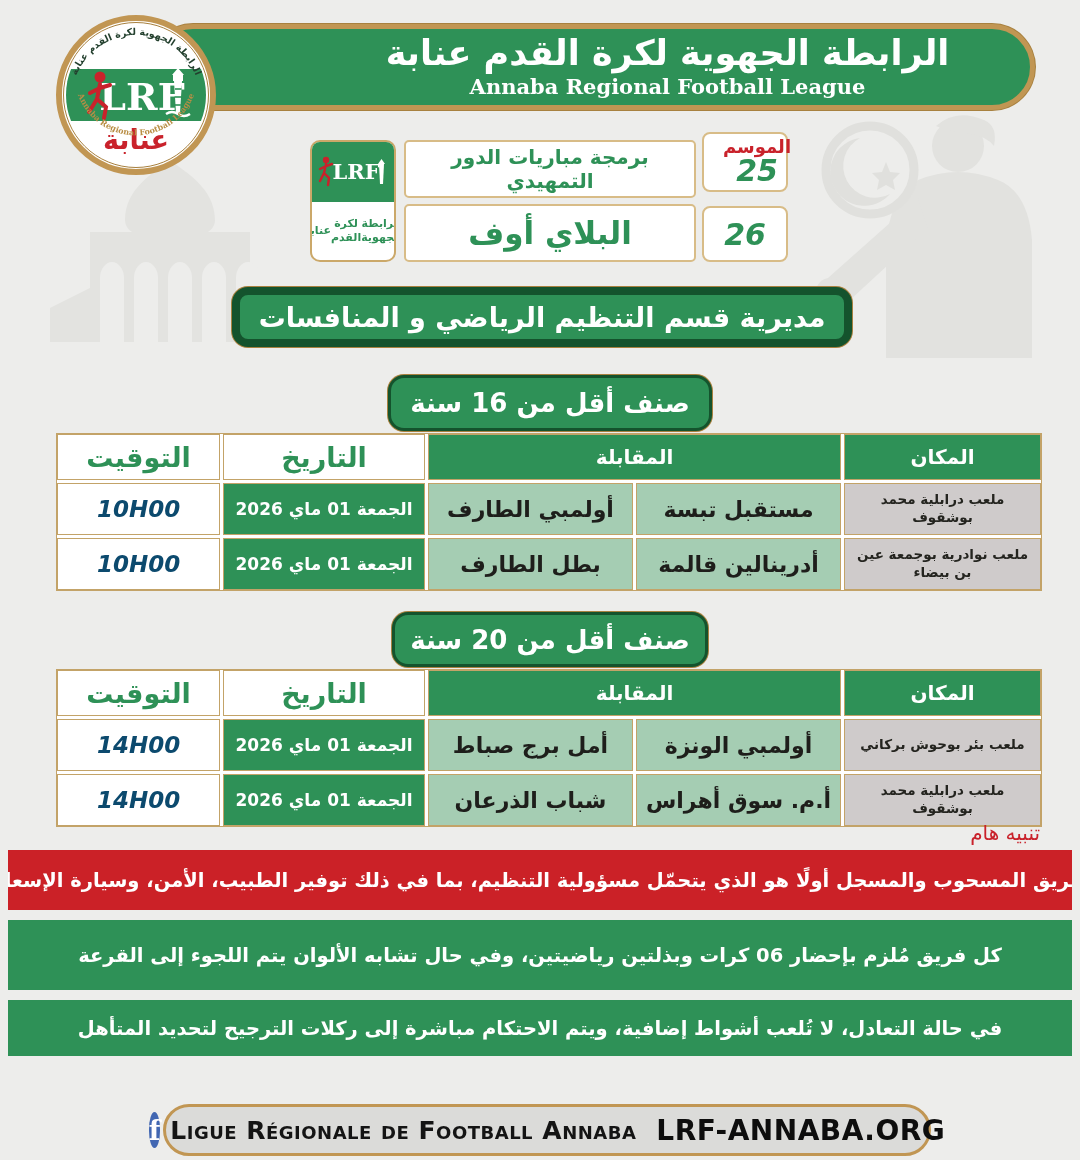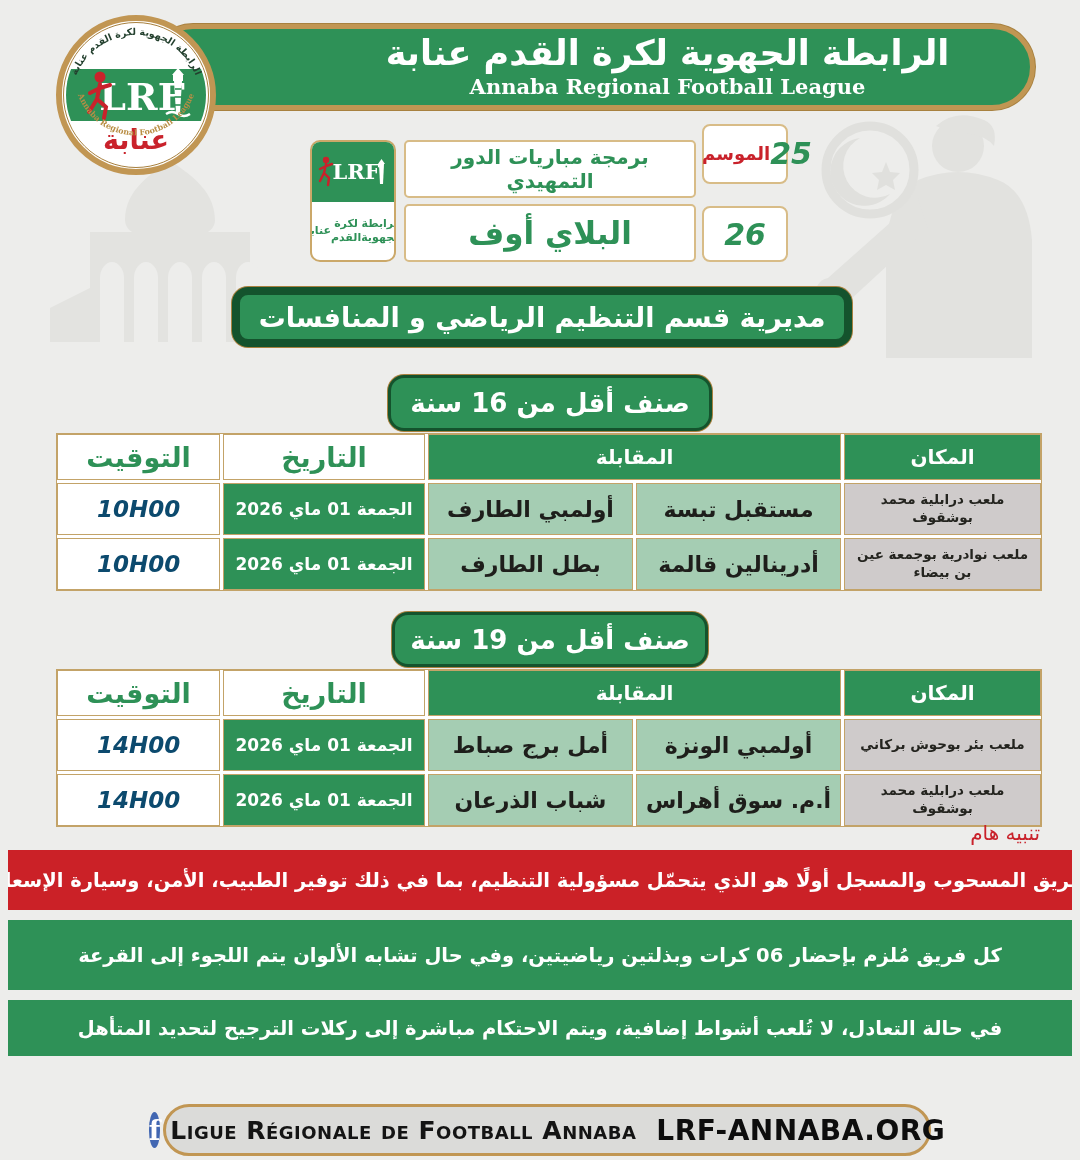--- a/index.html
+++ b/index.html
@@ -30,21 +30,21 @@
   }
   .badge-top{height:60px;background:#2E9157;display:flex;align-items:center;justify-content:center;}
   .badge-lines{flex:1;display:flex;flex-direction:row;align-items:center;justify-content:center;
     color:#2E9157;font-weight:bold;font-size:11px;line-height:1.25;direction:rtl;text-align:center;}
   .gold-box{
     position:absolute;background:#fff;border:2px solid #D8BC87;border-radius:5px;
     box-sizing:border-box;display:flex;align-items:center;justify-content:center;text-align:center;
   }
   .program-1{left:404px;top:140px;width:292px;height:58px;color:#2E9157;font-weight:bold;font-size:20px;direction:rtl;}
   .program-2{left:404px;top:204px;width:292px;height:58px;color:#2E9157;font-weight:bold;font-size:31px;direction:rtl;}
-  .season-1{left:702px;top:124px;width:86px;height:60px;border-radius:8px;flex-direction:row;line-height:1;padding-left:24px;}
+  .season-1{left:702px;top:132px;width:86px;height:60px;border-radius:8px;flex-direction:column;line-height:1;padding-left:24px;}
   .season-2{left:702px;top:206px;width:86px;height:56px;border-radius:8px;}
   .season-label{color:#C9222B;font-weight:bold;font-size:18px;direction:rtl;}
   .season-year{color:#2E9157;font-weight:bold;font-style:italic;font-size:30px;}
   
   .green-pill{
     position:absolute;background:#2E9157;border:8px solid #14532d;border-radius:16px;
     box-shadow:0 0 0 1px #A8813F;box-sizing:border-box;
     display:flex;align-items:center;justify-content:center;
     color:#fff;font-weight:bold;direction:rtl;text-align:center;white-space:nowrap;
   }
@@ -230,21 +230,21 @@
   <div class="cell-date">الجمعة 01 ماي 2026</div>
   <div class="cell-time">10H00</div>
 
   <div class="cell-place">ملعب نوادرية بوجمعة عين بن بيضاء</div>
   <div class="cell-team">أدرينالين قالمة</div>
   <div class="cell-team">بطل الطارف</div>
   <div class="cell-date">الجمعة 01 ماي 2026</div>
   <div class="cell-time">10H00</div>
 </div>
 
-<div class="green-pill cat-pill-2">صنف أقل من 19 سنة</div>
+<div class="green-pill cat-pill-2">صنف أقل من 20 سنة</div>
 
 <div class="match-table t2">
   <div class="th-green">المكان</div>
   <div class="th-green span2">المقابلة</div>
   <div class="th-white">التاريخ</div>
   <div class="th-white">التوقيت</div>
 
   <div class="cell-place">ملعب بئر بوحوش بركاني</div>
   <div class="cell-team">أولمبي الونزة</div>
   <div class="cell-team">أمل برج صباط</div>

